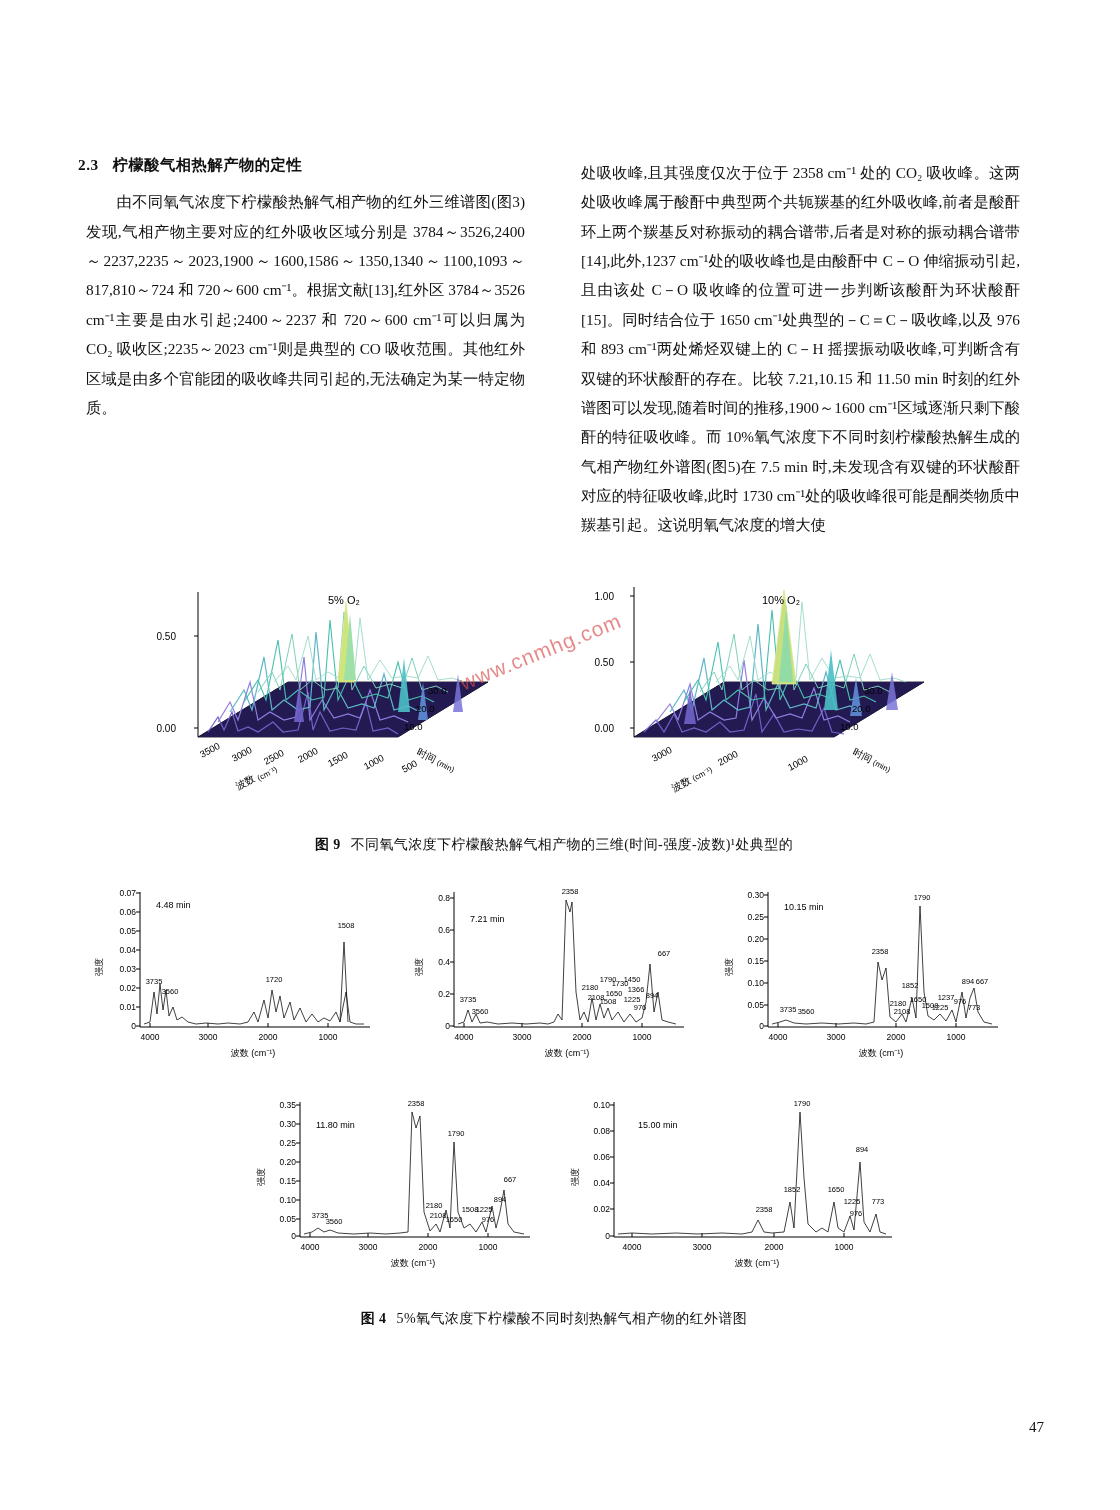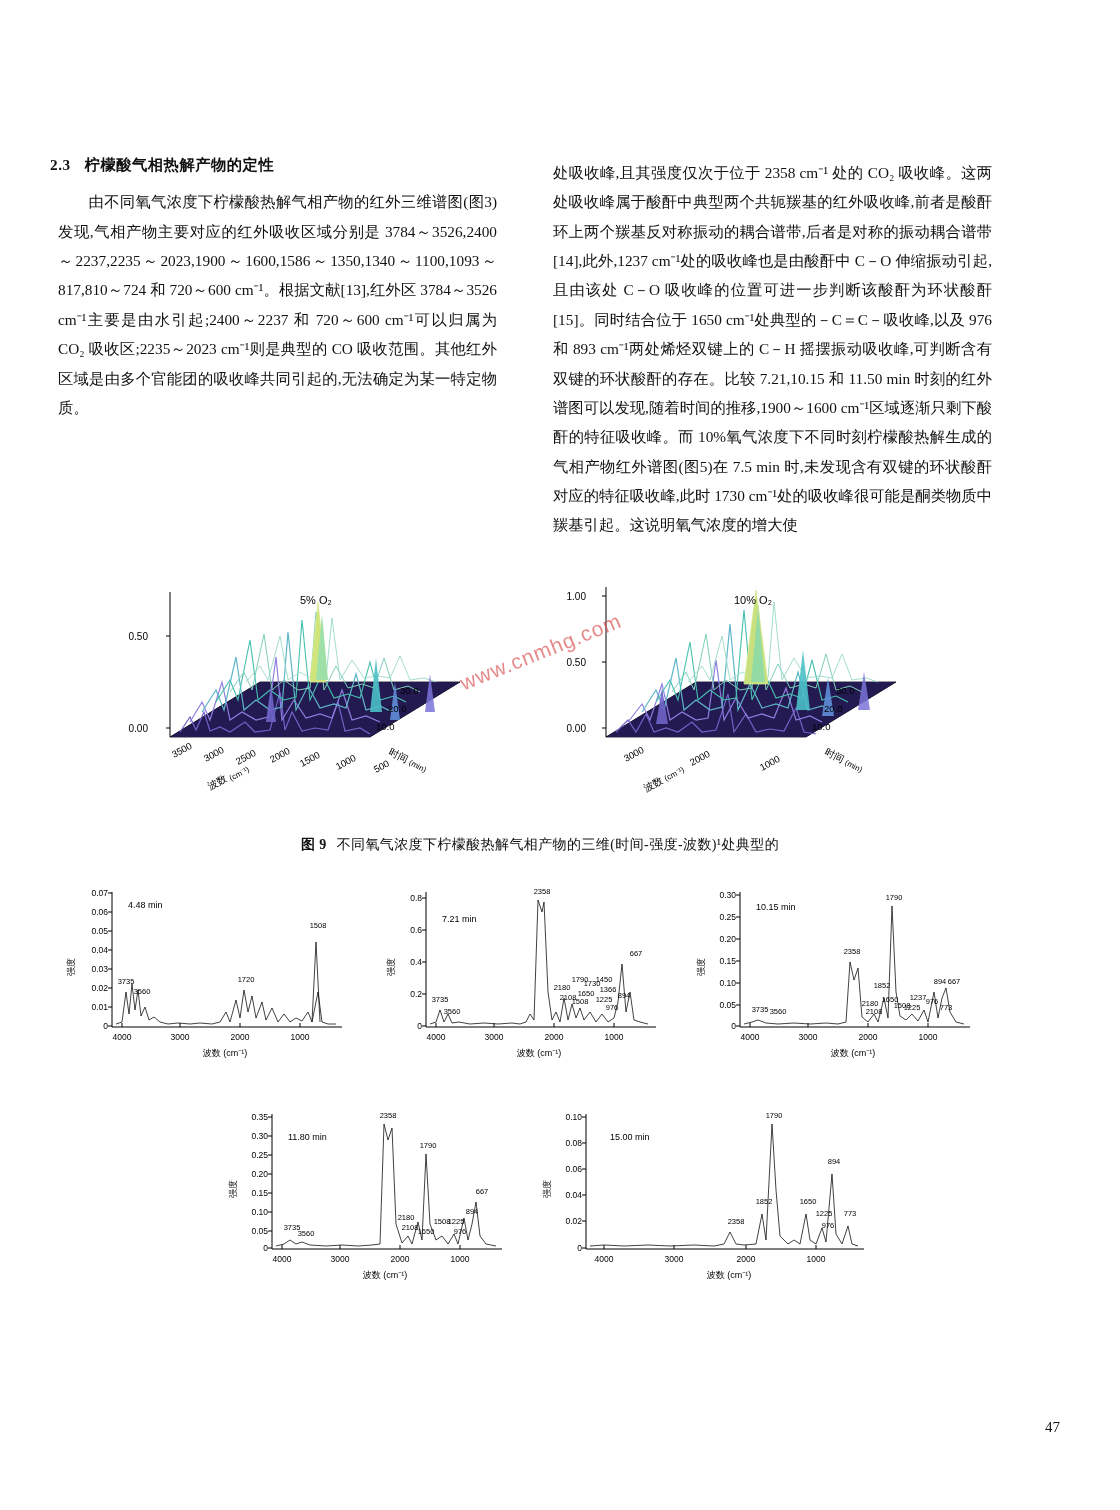--- a/index.html
+++ b/index.html
@@ -6,21 +6,21 @@
   body{
     width:1120px;height:1510px;
     background:#ffffff;
     font-family:"Liberation Serif", serif;
     color:#111;
     position:relative;
     overflow:hidden;
   }
   .page{
     position:absolute;inset:0;
-    padding:150px 90px 40px 50px;
+    padding:150px 90px 40px 78px;
     box-sizing:border-box;
   }
   
   .cols{
     display:flex;
     gap:40px;
     align-items:flex-start;
   }
   .col{
     width:455px;
@@ -67,30 +67,30 @@
     transform:rotate(-22deg);
     pointer-events:none;
     z-index:5;
     letter-spacing:1px;
   }
   
   .fig4-grid{
     margin-top:18px;
     display:flex;
     flex-wrap:wrap;
-    gap:12px 4px;
+    gap:0px 4px;
   }
   .spec{
     width:310px;height:210px;
     position:relative;
   }
   .spec.rowtwo{margin-left:0;}
   .page-num{
     position:absolute;
-    right:60px;bottom:74px;
+    right:76px;bottom:74px;
     font-size:15px;
   }
   svg text{font-family:"Liberation Sans",sans-serif;}
 </style>
 </head>
 <body>
 
 <div class="page">
 
   <div class="cols">
@@ -476,17 +476,20 @@
           <text x="300" y="122">1225</text>
           <text x="304" y="134">976</text>
           <text x="310" y="70">894</text>
           <text x="326" y="122">773</text>
         </g>
       </svg>
     </div>
 
   </div>
 
+  <div class="fig-cap" style="margin-top:18px">
+    <span class="lbl">图 4</span><span>5%氧气浓度下柠檬酸不同时刻热解气相产物的红外谱图</span>
+  </div>
 
   <div class="page-num">47</div>
 </div>
 
 <div class="watermark">www.cnmhg.com</div>
 
 </body></html>

